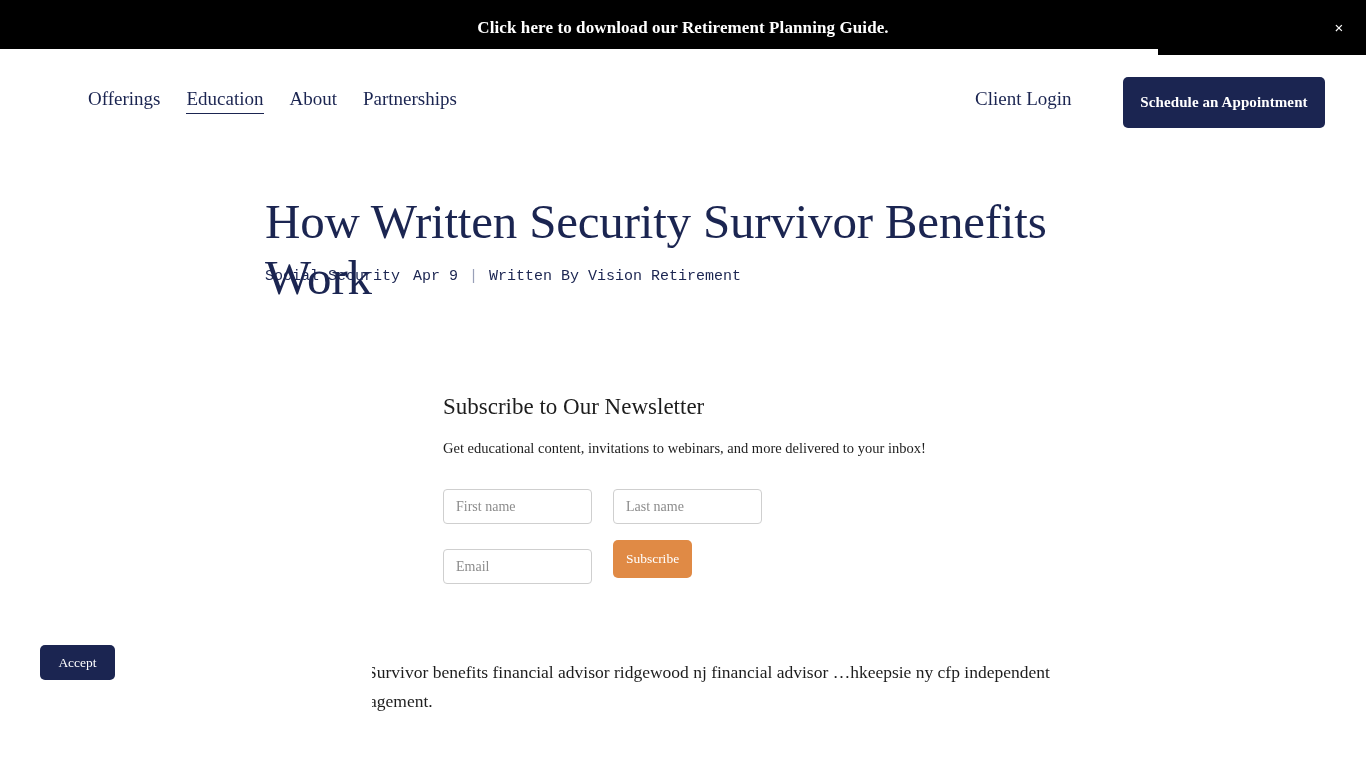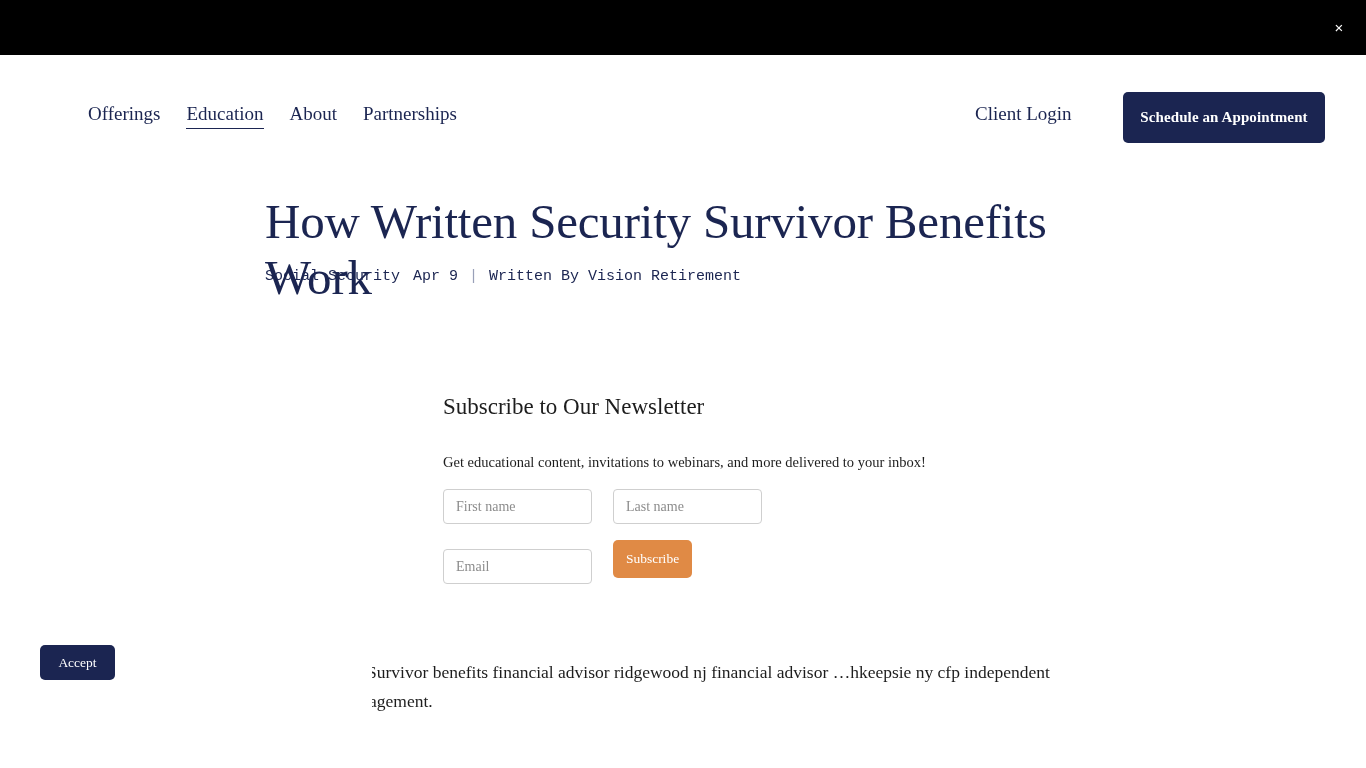--- a/index.html
+++ b/index.html
@@ -49,21 +49,21 @@
     font-family: "Liberation Sans", sans-serif;
     line-height: 1;
     cursor: pointer;
     background: transparent;
     border: none;
   }
 
   
   .site-header {
     position: absolute;
-    left: 0; top: 64px;
+    left: 0; top: 49px;
     width: 1158px;
     height: 101px;
     background: #ffffff;
   }
   .nav-left {
     position: absolute;
     left: 88px;
     top: 39px;
     display: flex;
     align-items: baseline;
@@ -152,21 +152,21 @@
   }
   .newsletter-title {
     margin: 0;
     color: #1d1d1d;
     font-size: 23px;
     font-weight: normal;
     font-family: "Liberation Serif", "DejaVu Serif", serif;
     line-height: 1.2;
   }
   .newsletter-sub {
-    margin: 32px 0 0 0;
+    margin: 18px 0 0 0;
     color: #1d1d1d;
     font-size: 14.5px;
     font-family: "Liberation Serif", "DejaVu Serif", serif;
     line-height: 1.3;
   }
   .form-row {
     position: absolute;
     display: flex;
     gap: 21px;
   }
@@ -249,20 +249,21 @@
     cursor: pointer;
     display: flex;
     align-items: center;
     justify-content: center;
   }
 </style>
 </head>
 <body>
 
 <div class="promo-banner">
+  <span class="promo-text">Click here to download our Retirement Planning Guide.</span>
   <button class="promo-close">×</button>
 </div>
 
 <header class="site-header">
   <nav class="nav-left">
     <a class="nav-link" href="#">Offerings</a>
     <a class="nav-link active" href="#">Education</a>
     <a class="nav-link" href="#">About</a>
     <a class="nav-link" href="#">Partnerships</a>
   </nav>

